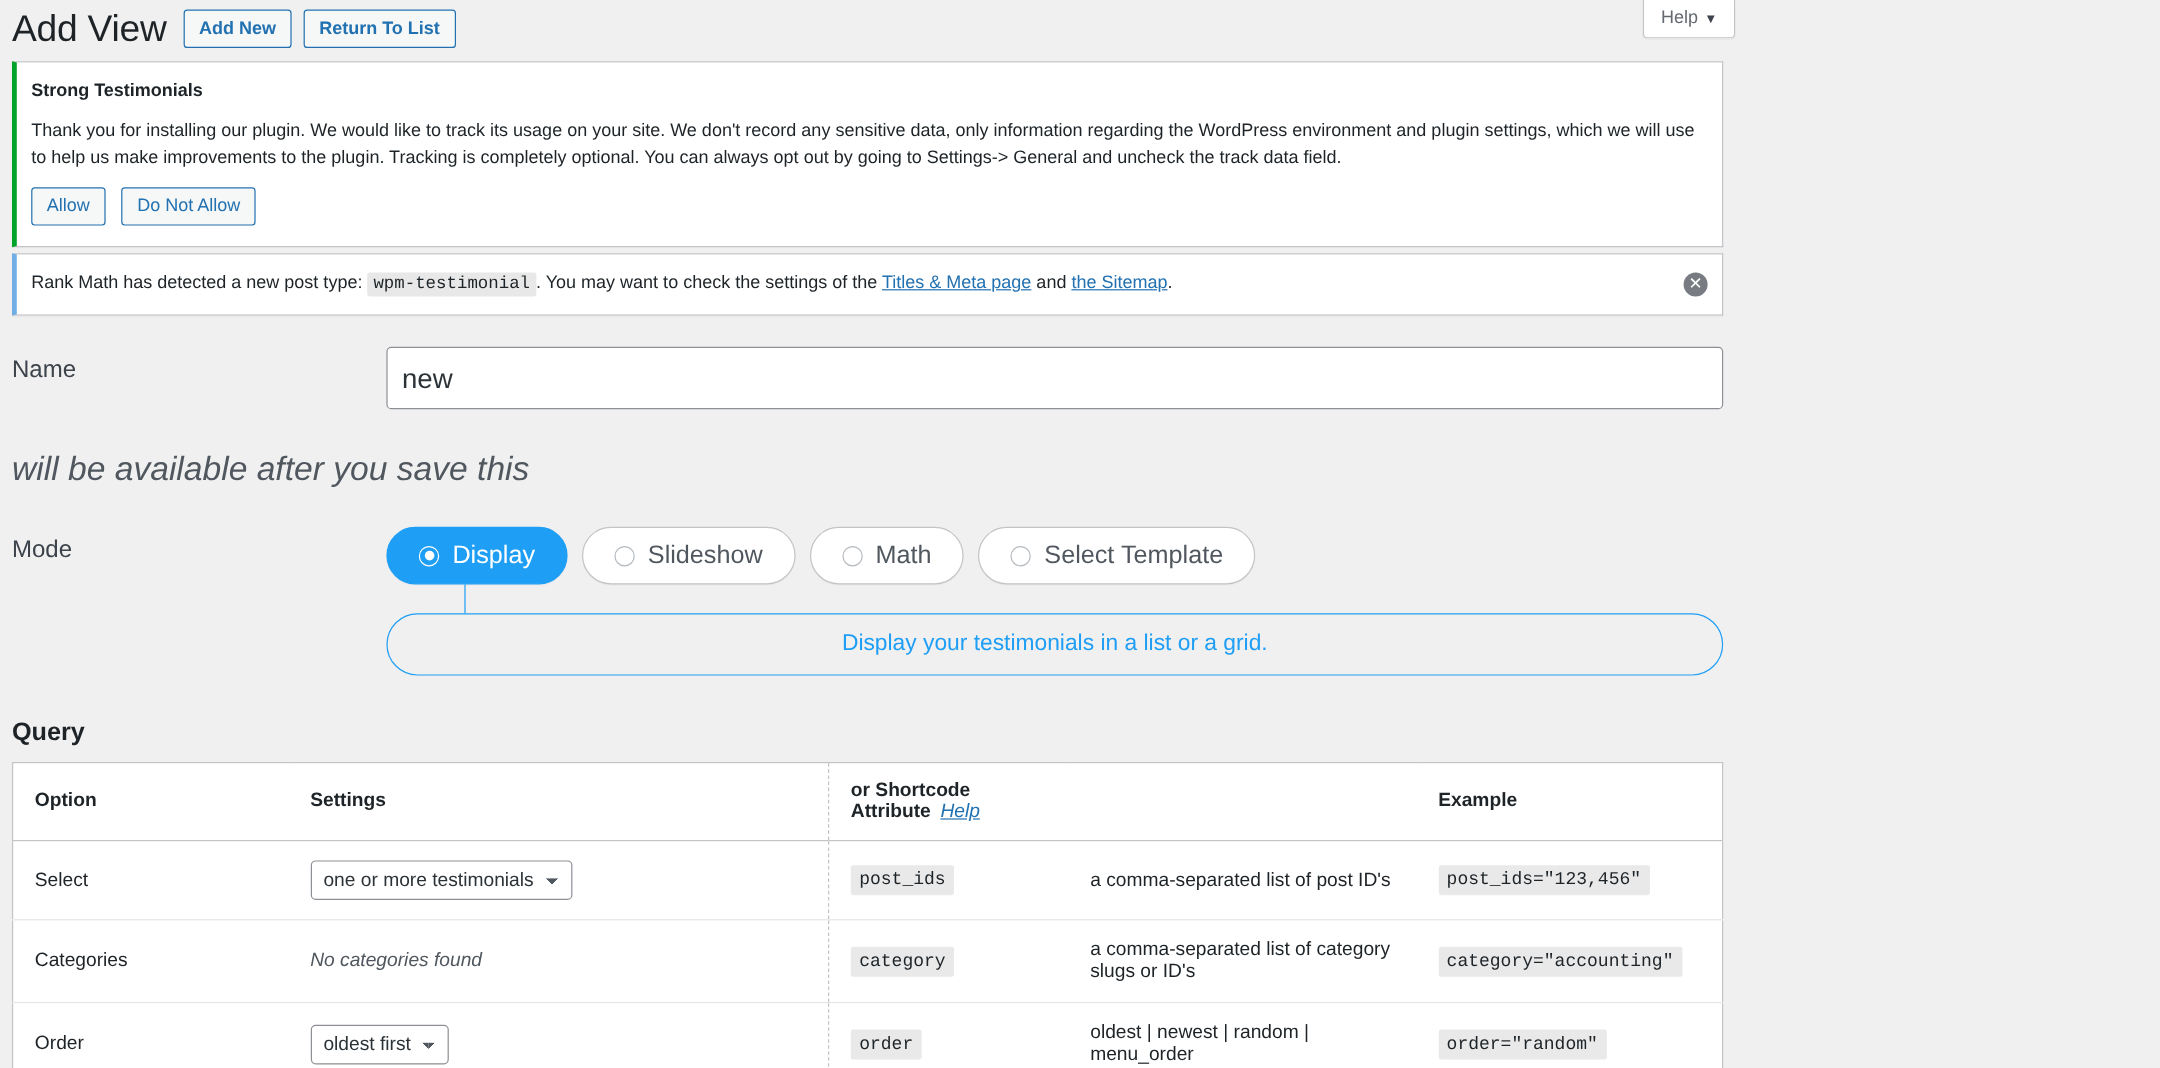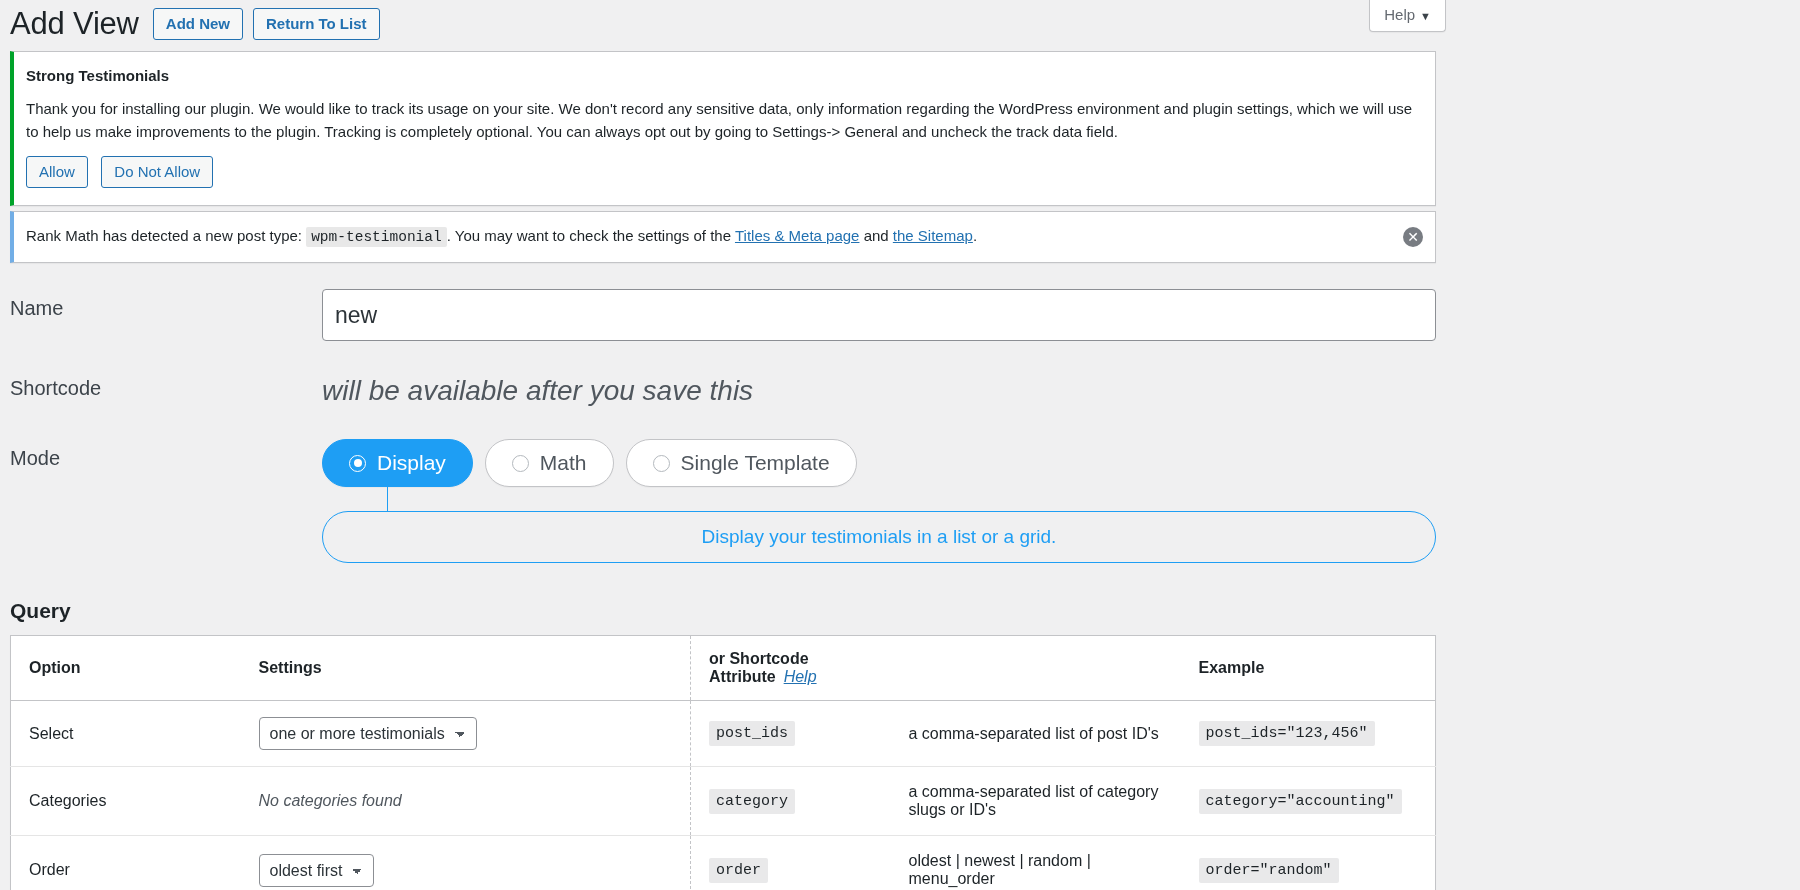--- a/index.html
+++ b/index.html
@@ -294,41 +294,44 @@
   <div class="form-area">
 
     <div class="frow row-name">
       <div class="flabel">Name</div>
       <div class="fctrl">
         <input class="name-input" type="text" value="new" style="">
       </div>
     </div>
 
     <div class="frow row-shortcode">
-      <div class="flabel">Shortcode</div>
       <div class="fctrl">
         <div class="shortcode-text">will be available after you save this</div>
       </div>
     </div>
 
     <div class="frow row-mode">
       <div class="flabel">Mode</div>
       <div class="fctrl">
         <div class="mode-pills">
           <div class="pill active">
             <span class="radio"></span>
             <span>Display</span>
           </div>
           <div class="pill">
             <span class="radio"></span>
+            <span>Slideshow</span>
+          </div>
+          <div class="pill">
+            <span class="radio"></span>
             <span>Math</span>
           </div>
           <div class="pill">
             <span class="radio"></span>
-            <span>Single Template</span>
+            <span>Select Template</span>
           </div>
         </div>
         <div class="mode-desc-wrap">
           <span class="mode-connector"></span>
           <div class="mode-desc">Display your testimonials in a list or a grid.</div>
         </div>
       </div>
     </div>
 
     <div class="query-heading">Query</div>

